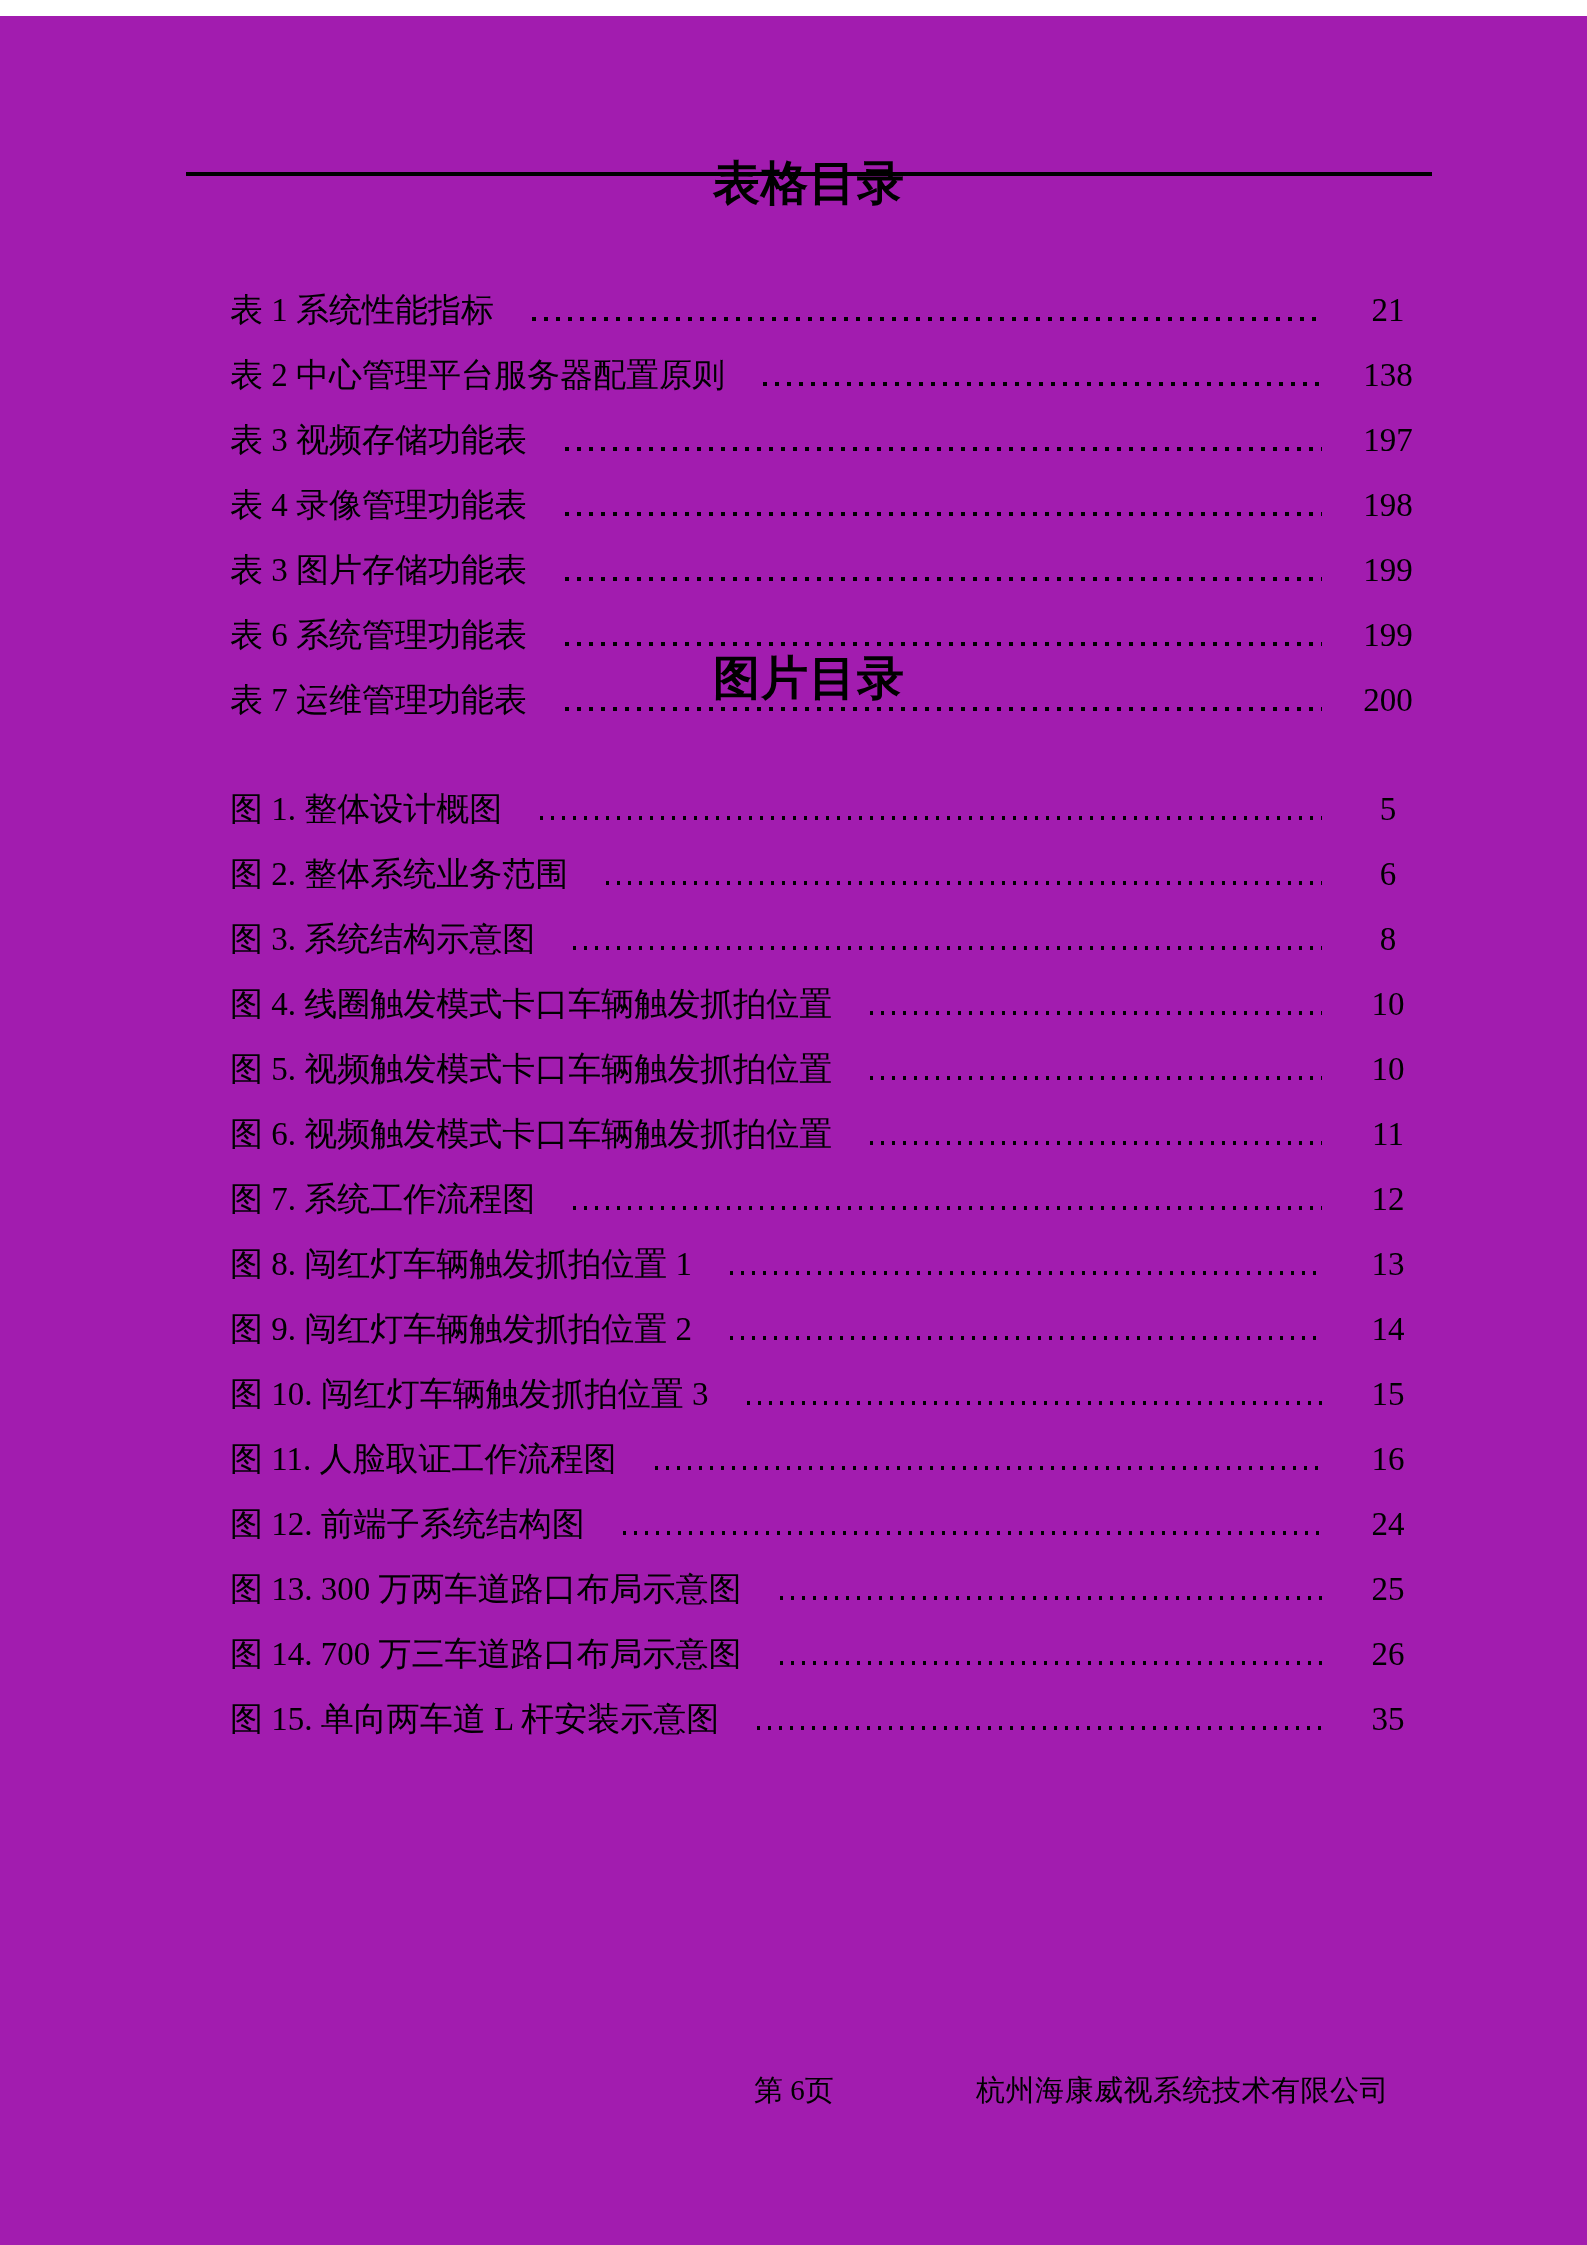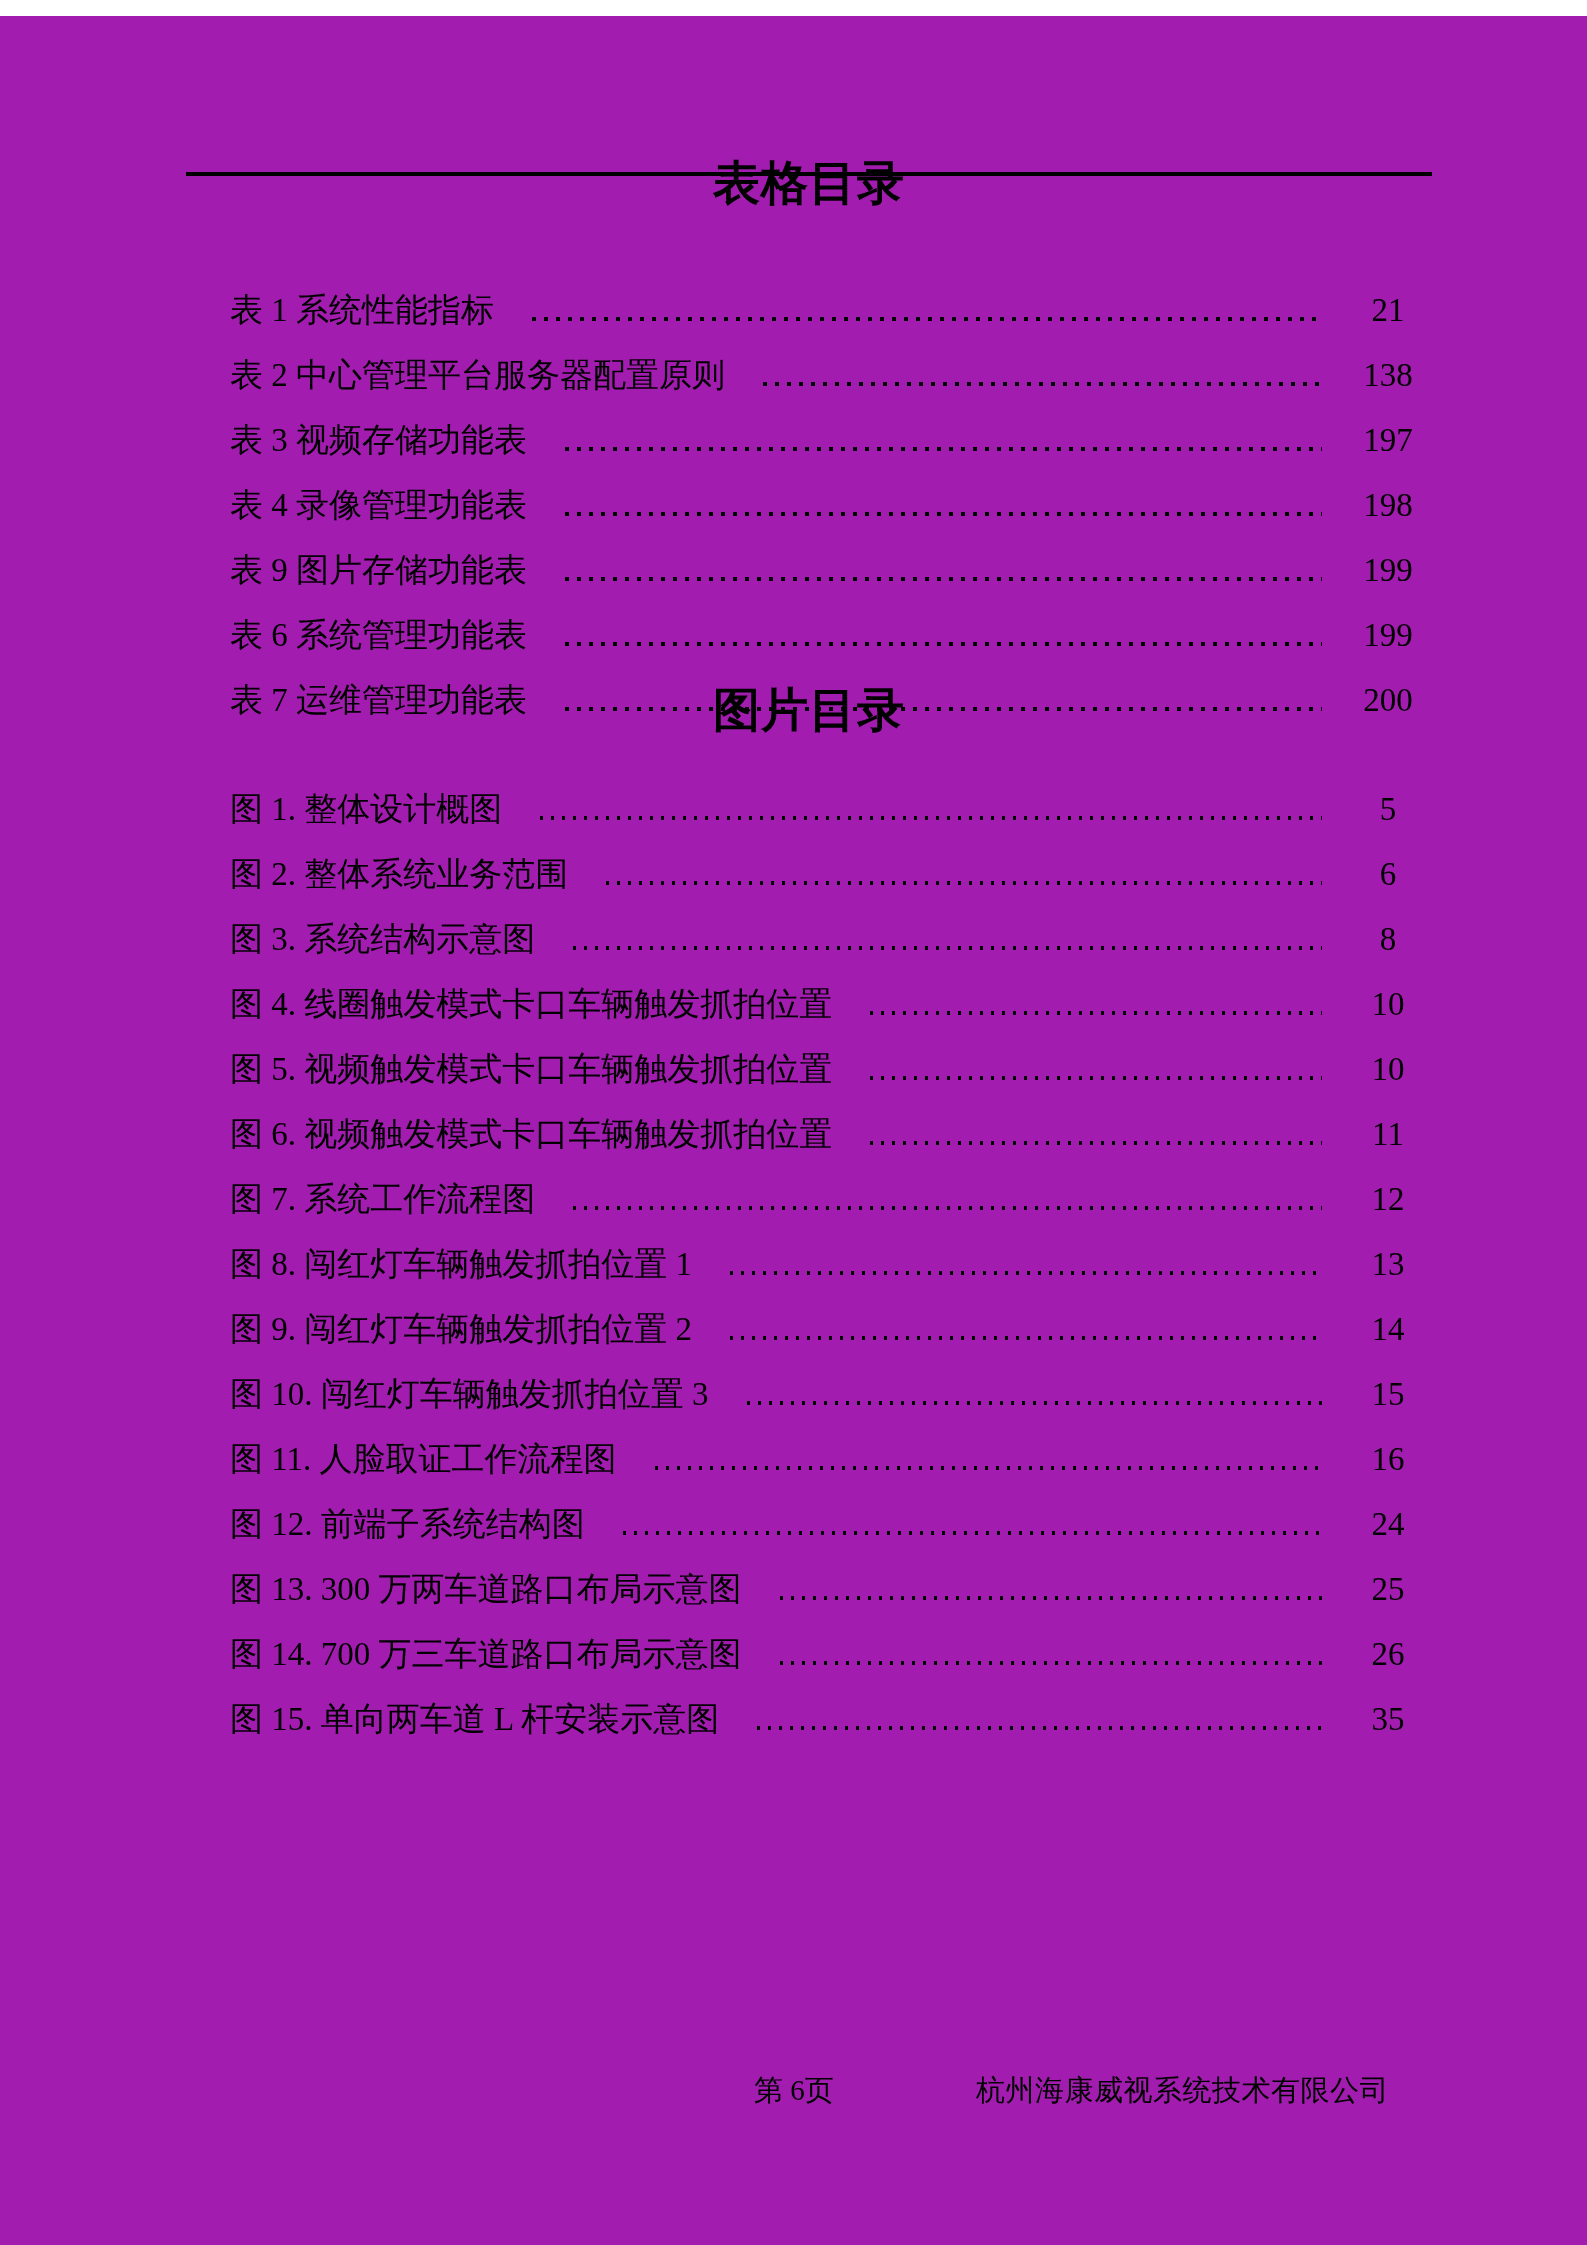--- a/index.html
+++ b/index.html
@@ -40,21 +40,21 @@
     left: 186px;
     width: 1246px;
     text-align: center;
     font-family: "Liberation Sans", "DejaVu Sans", sans-serif;
     font-weight: bold;
     font-size: 47px;
     letter-spacing: 1px;
     color: #000000;
   }
   #tables-heading { top: 136px; }
-  #figures-heading { top: 631px; margin-top: 32px; }
+  #figures-heading { top: 631px; }
 
   
   .toc-list {
     position: absolute;
     left: 186px;
     width: 1246px;
   }
   #tables-list { top: 249px; }
   #figures-list { top: 748px; }
 
@@ -161,21 +161,21 @@
         <span class="entry-label">表 3  视频存储功能表</span>
         <span class="leader"></span>
         <span class="entry-page">197</span>
       </div>
       <div class="toc-entry">
         <span class="entry-label">表 4  录像管理功能表</span>
         <span class="leader"></span>
         <span class="entry-page">198</span>
       </div>
       <div class="toc-entry">
-        <span class="entry-label">表 9  图片存储功能表</span>
+        <span class="entry-label">表 3  图片存储功能表</span>
         <span class="leader"></span>
         <span class="entry-page">199</span>
       </div>
       <div class="toc-entry">
         <span class="entry-label">表 6  系统管理功能表</span>
         <span class="leader"></span>
         <span class="entry-page">199</span>
       </div>
       <div class="toc-entry">
         <span class="entry-label">表 7  运维管理功能表</span>

